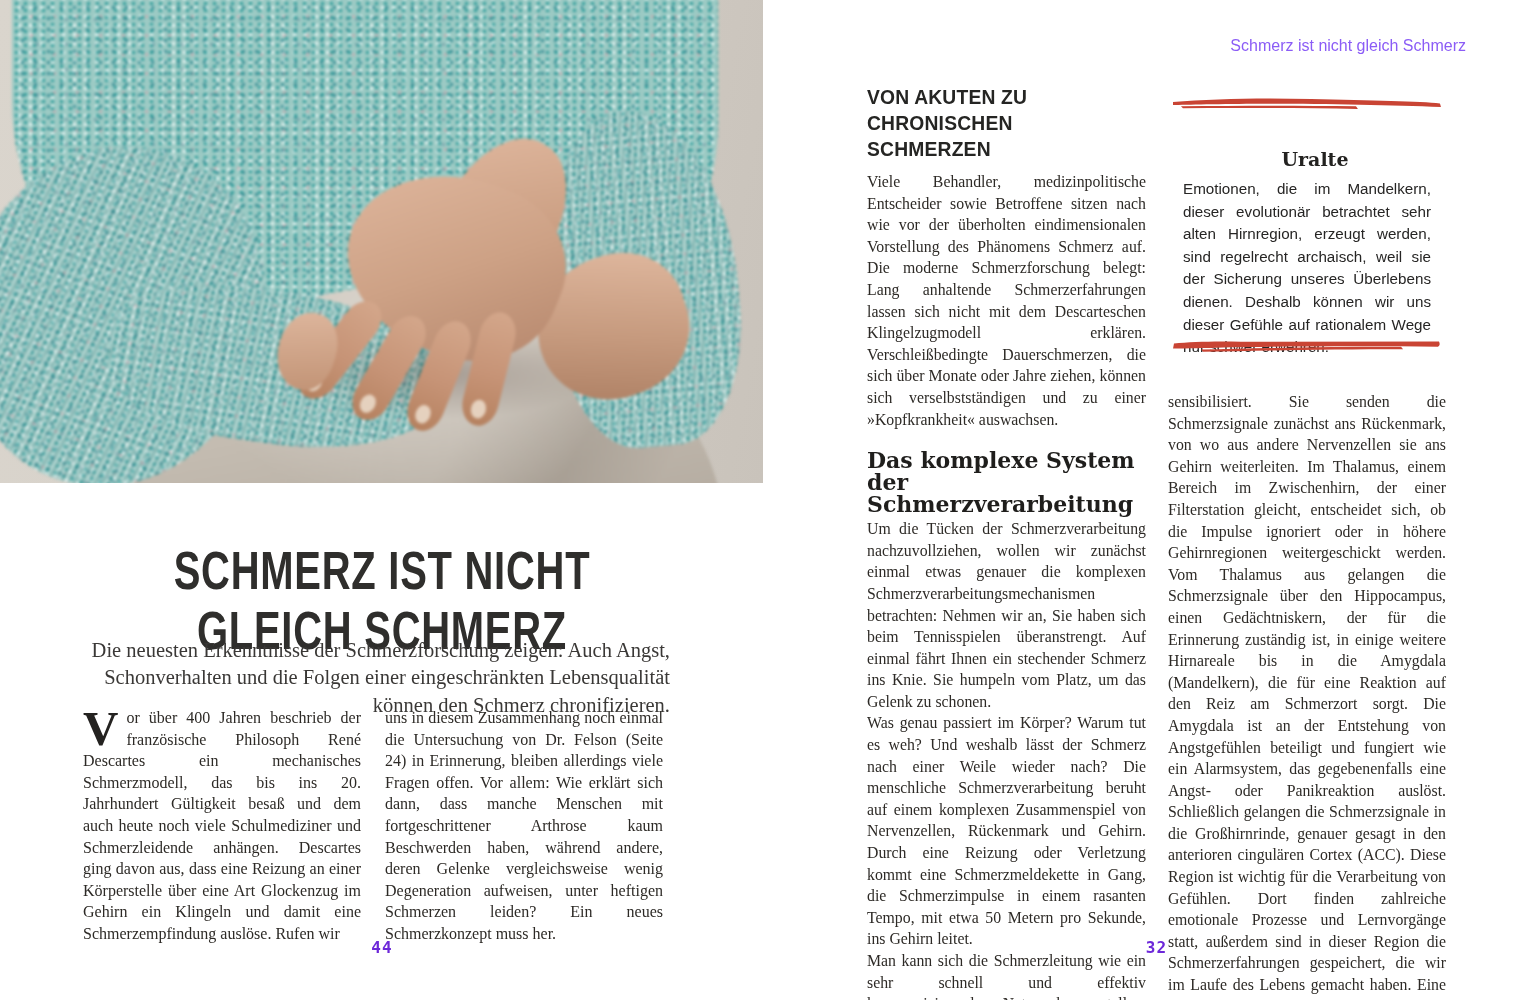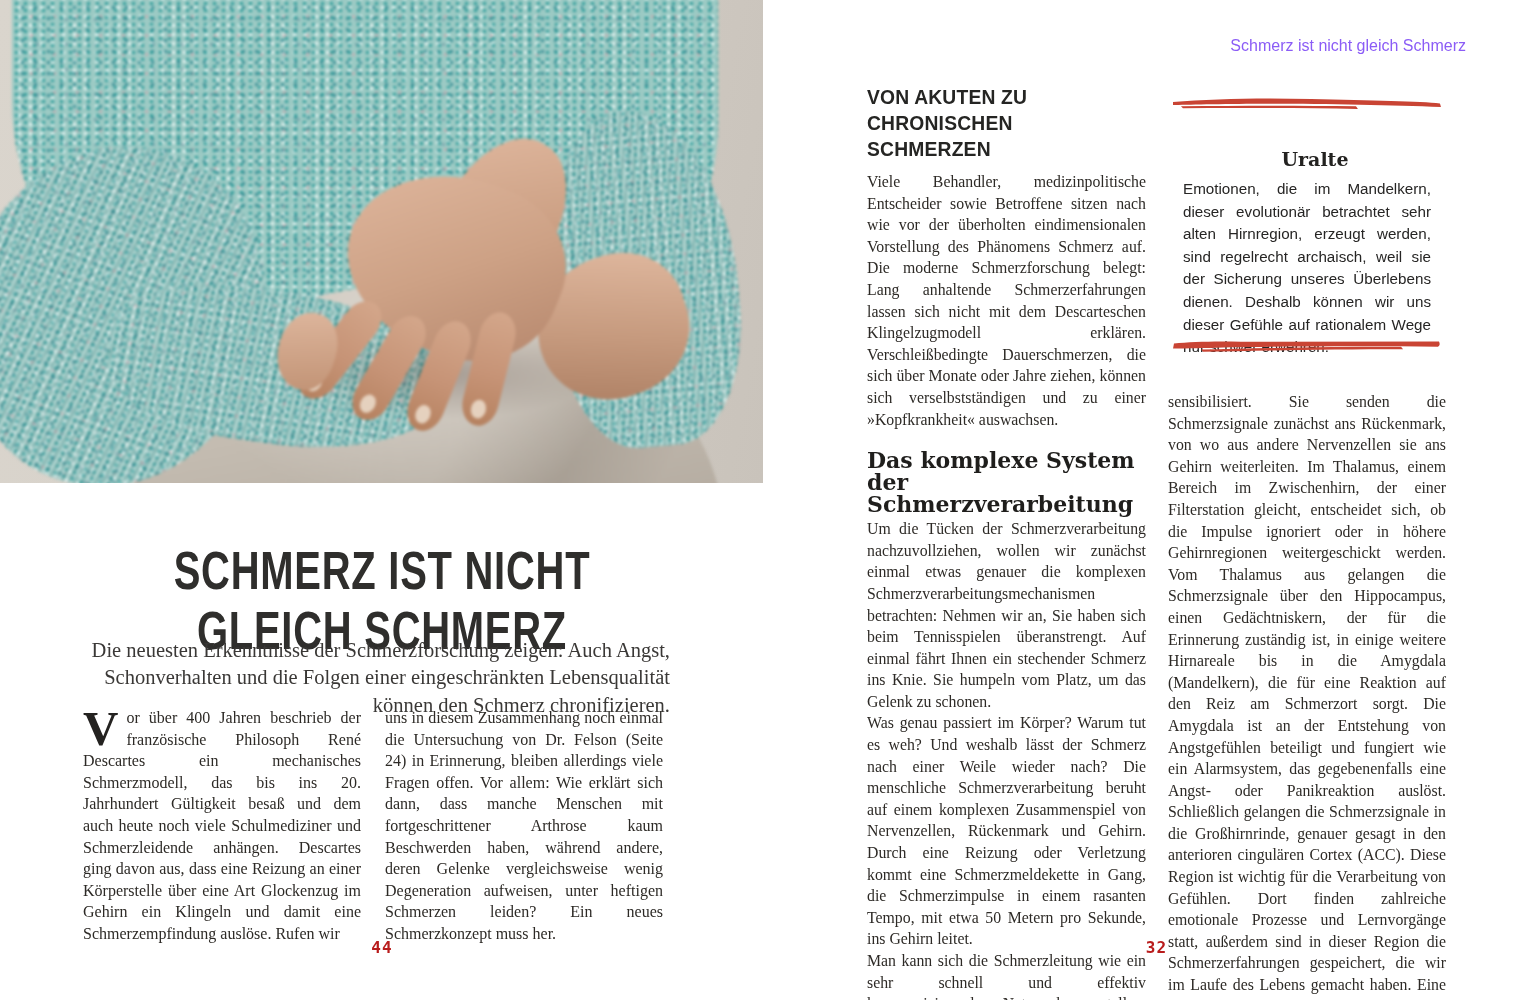--- a/index.html
+++ b/index.html
@@ -59,21 +59,21 @@
   
   .title{position:absolute;left:0;top:504px;width:764px;text-align:center;
       font-family:"Liberation Sans",sans-serif;font-weight:700;font-size:54px;line-height:60px;
       color:#2f2e2c;letter-spacing:1px;transform:scaleX(0.74);transform-origin:50% 0;}
   .subtitle{position:absolute;left:76px;top:616px;width:594px;text-align:right;
       font-size:20.5px;line-height:27.5px;color:#3a3836;}
   .body-cols{position:absolute;left:83px;top:707px;width:580px;display:flex;gap:24px;}
   .bcol{width:278px;font-size:16px;line-height:21.6px;text-align:justify;color:#2d2a26;}
   .dropcap{float:left;font-weight:700;font-size:49px;line-height:40px;padding:2px 8px 0 0;color:#242220;}
   .pagenum{position:absolute;top:938px;font-family:"DejaVu Sans Mono",monospace;font-weight:700;
-      font-size:16px;color:#b91c1c;letter-spacing:1px;}
+      font-size:16px;color:#6d28d9;letter-spacing:1px;}
   .pagenum.left{left:0;width:764px;text-align:center;}
   .pagenum.right{left:867px;width:579px;text-align:center;}
 
   
   .running-header{position:absolute;top:37px;right:63px;font-family:"Liberation Sans",sans-serif;
       font-size:16px;color:#8b5cf6;}
   .colmid{position:absolute;left:867px;top:84px;width:279px;}
   .colright{position:absolute;left:1168px;top:391px;width:278px;}
   .sec-heading{font-family:"Liberation Sans",sans-serif;font-weight:700;font-size:20.5px;
       line-height:26px;color:#252523;letter-spacing:0.2px;transform:scaleX(0.94);transform-origin:0 0;

